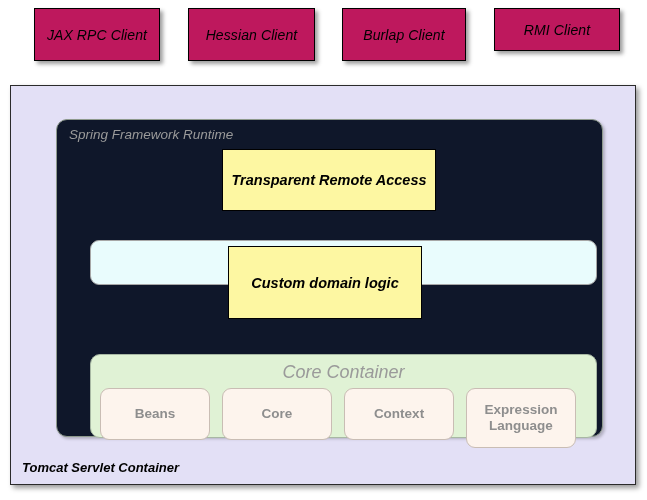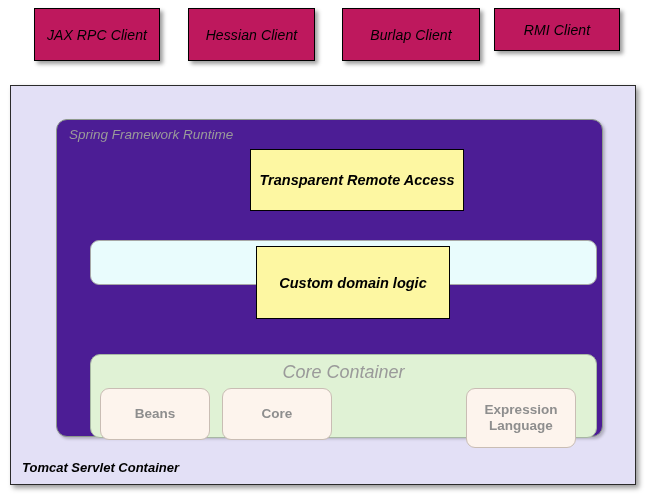--- a/index.html
+++ b/index.html
@@ -38,21 +38,21 @@
     letter-spacing: 0.1px;
   }
 
   .outer-purple {
     background: #e3e0f6;
     border: 1.5px solid #2b2b2b;
     box-shadow: 3px 3px 5px rgba(0,0,0,0.40);
   }
 
   .runtime-green {
-    background: #4c1d95;
+    background: #0f172a;
     border: 1.4px solid #8e9a8d;
     border-radius: 11px;
     box-shadow: 2px 2px 3px rgba(0,0,0,0.22);
     text-decoration: underline;
   }
 
   .runtime-label {
     position: absolute;
     left: 12px;
     top: 7px;
@@ -82,21 +82,20 @@
     background: #fdf7a2;
     border: 1.7px solid #000000;
     display: flex;
     align-items: center;
     justify-content: center;
     font-style: italic;
     font-weight: bold;
     font-size: 14.5px;
     color: #000000;
     text-align: center;
-    margin-left: 28px;
   }
 
   .core-container {
     background: #e0f2d5;
     border: 1.2px solid #a8b8a4;
     border-radius: 10px;
   }
   .core-container-label {
     position: absolute;
     top: 7px;
@@ -137,21 +136,21 @@
 <div id="canvas">
 
   <div class="abs client-box" style="left:34px; top:8px; width:126px; height:53px;">
     <span>JAX RPC Client</span>
   </div>
 
   <div class="abs client-box" style="left:188px; top:8px; width:127px; height:53px;">
     <span>Hessian Client</span>
   </div>
 
-  <div class="abs client-box" style="left:342px; top:8px; width:138px; height:53px;">
+  <div class="abs client-box" style="left:342px; top:8px; width:124px; height:53px;">
     <span>Burlap Client</span>
   </div>
 
   <div class="abs client-box" style="left:494px; top:8px; width:126px; height:43px;">
     <span>RMI Client</span>
   </div>
 
   <div class="abs outer-purple" style="left:10px; top:85px; width:626px; height:400px;">
 
     <div class="abs runtime-green" style="left:45px; top:33px; width:547px; height:318px;">
@@ -166,20 +165,23 @@
         <div class="core-container-label">Core Container</div>
 
         <div class="abs module-box" style="left:9px; top:33px; width:110px; height:52px;">
           <span>Beans</span>
         </div>
 
         <div class="abs module-box" style="left:131px; top:33px; width:110px; height:52px;">
           <span>Core</span>
         </div>
 
+        <div class="abs module-box" style="left:253px; top:33px; width:110px; height:52px;">
+          <span>Context</span>
+        </div>
 
         <div class="abs module-box" style="left:375px; top:33px; width:110px; height:60px;">
           <span style="display:block; max-width:92px;">Expression Language</span>
         </div>
       </div>
 
     </div>
 
     <div class="abs yellow-feature" style="left:211px; top:63px; width:214px; height:62px;">
       <span>Transparent Remote Access</span>

